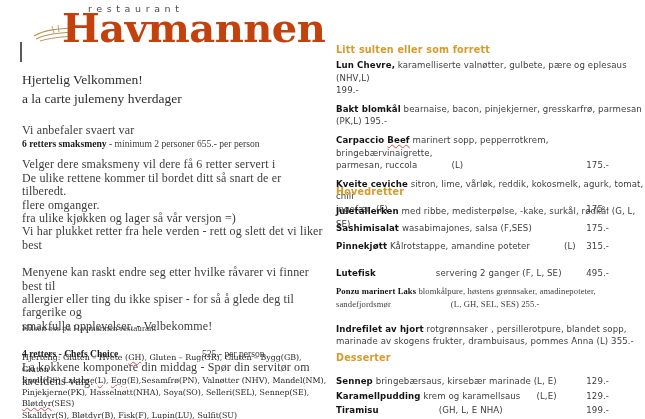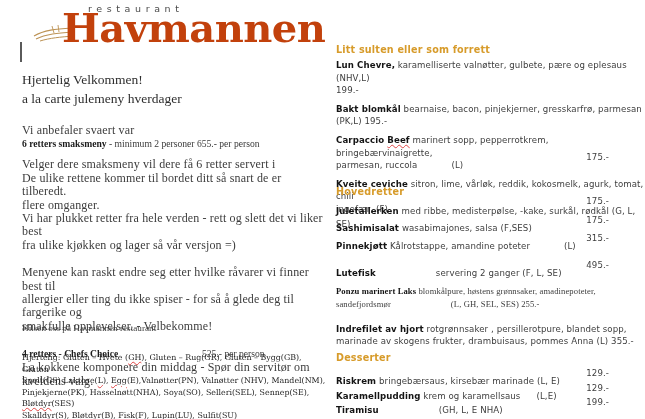--- a/index.html
+++ b/index.html
@@ -185,21 +185,21 @@
   .dish-name {
     font-weight: bold;
     color: #141414;
   }
   .dish-price {
     color: #3d3d3d;
   }
   .price-abs {
     position: absolute;
     right: 36px;
-    bottom: 8px;
+    bottom: 0;
     text-align: center;
     margin-left: 24px;
   }
   .alle { color: #3d3d3d; }
   .gap-col { display: inline-block; width: 34px; }
   .gap-col-sm { display: inline-block; width: 16px; }
   .gap-col-lg { display: inline-block; width: 60px; }
 </style>
 </head>
 <body>
@@ -230,22 +230,22 @@
     <div class="intro hand">
       <div class="para">Vi anbefaler svaert var</div>
       <div class="menu-offer">
         <span class="b">6 retters smaksmeny</span>
         <span>- minimum 2 personer 655.- per person</span>
       </div>
       <div class="para spacer"></div>
       <div class="para">Velger dere smaksmeny vil dere få 6 retter servert i</div>
       <div class="para">De ulike rettene kommer til bordet ditt så snart de er tilberedt.</div>
       <div class="para">flere omganger.</div>
+      <div class="para">fra ulike kjøkken og lager så vår versjon =)</div>
       <div class="para">Vi har plukket retter fra hele verden - rett og slett det vi liker best</div>
-      <div class="para">fra ulike kjøkken og lager så vår versjon =)</div>
       <div class="para spacer"></div>
       <div class="para spacer"></div>
       <div class="para">Menyene kan raskt endre seg etter hvilke råvarer vi finner best til</div>
       <div class="para">allergier eller ting du ikke spiser - for så å glede deg til fargerike og</div>
       <div class="para">smakfulle opplevelser.  - Velbekomme!</div>
       <div class="para spacer"></div>
       <div class="para spacer"></div>
       <div class="offer-row">
         <span class="offer-name">4 retters - Chefs Choice</span>
         <span class="offer-price">525.- per person</span>
@@ -256,21 +256,21 @@
     </div>
 
     <div class="closing hand">Hilsen oss på Havmannen restaurant</div>
 
     <div class="allergens">
       <div>
         <span>Hjertelig:</span>
         <span>Gluten – Hvete (</span><span class="sp-err">GH</span><span>), Gluten – Rug(GR), Gluten – Bygg(GB), Gluten –</span>
       </div>
       <div>
-        <span>Spelt(GS) Laktose(</span><span class="sp-err">L</span><span>), </span><span class="sp-err">Egg</span><span>(E),Valnøtter(PN), Valnøtter (NHV), Mandel(NM),</span>
+        <span>Spelt(GS) Laktose(</span><span class="sp-err">L</span><span>), </span><span class="sp-err">Egg</span><span>(E),Sesamfrø(PN), Valnøtter (NHV), Mandel(NM),</span>
       </div>
       <div>
         <span>Pinjekjerne(PK), Hasselnøtt(NHA), Soya(SO), Selleri(SEL), Sennep(SE), </span><span class="sp-err">Bløtdyr</span><span>(SES)</span>
       </div>
       <div>
         <span>Skalldyr(S), Bløtdyr(B), Fisk(F), Lupin(LU), </span><span class="sp-err">Sulfit</span><span>(SU)</span>
       </div>
     </div>
   </div>
 
@@ -338,21 +338,21 @@
       <div class="dish" style="margin-top:12px;">
         <span class="dish-name">Indrefilet av hjort</span><span> rotgrønnsaker , persillerotpure, blandet sopp,</span>
         <div>marinade av skogens frukter, drambuisaus, pommes Anna (L)  355.-</div>
       </div>
     </div>
 
     <div class="section" style="top:352px;">
       <div class="section-title">Desserter</div>
 
       <div class="dish" style="margin-top:12px; margin-bottom:2px;">
-        <span class="dish-name">Riskrem</span><span> bringebærsaus,  kirsebær marinade (L, E)</span>
+        <span class="dish-name">Sennep</span><span> bringebærsaus,  kirsebær marinade (L, E)</span>
         <span class="price-abs dish-price">129.-</span>
       </div>
 
       <div class="dish" style="margin-bottom:2px;">
         <span class="dish-name">Karamellpudding</span><span> krem og karamellsaus</span><span class="gap-col-sm"></span><span class="alle">(L,E)</span>
         <span class="price-abs dish-price">129.-</span>
       </div>
 
       <div class="dish">
         <span class="dish-name">Tiramisu</span><span class="gap-col-lg"></span><span>(GH, L, E NHA)</span>

